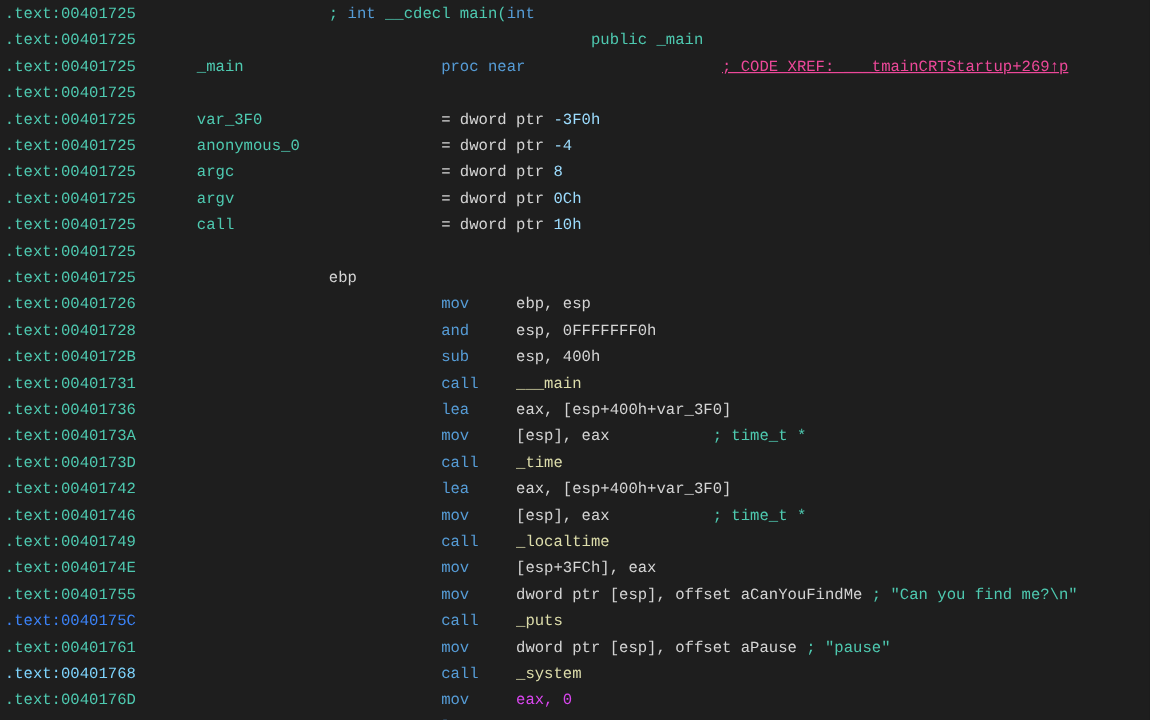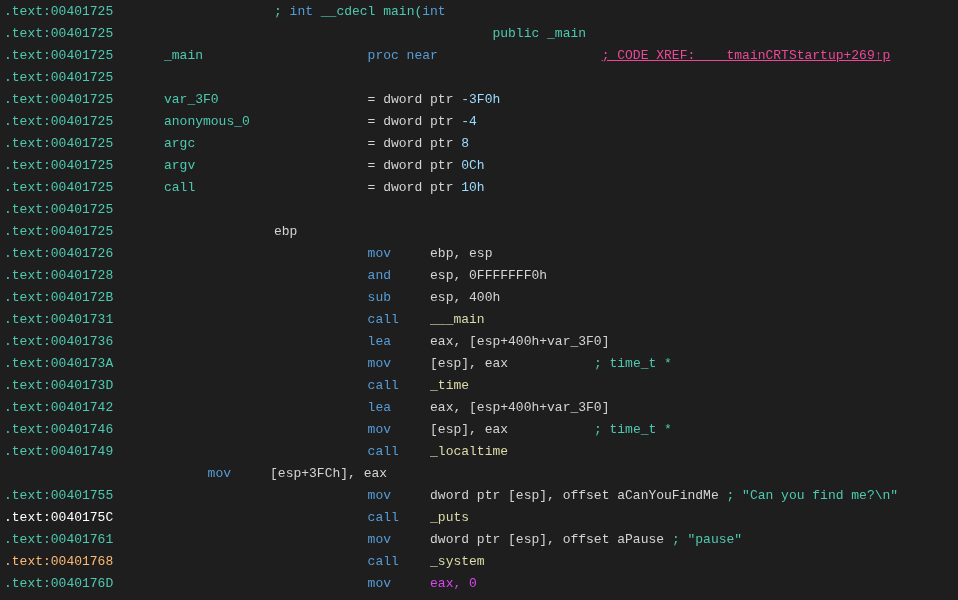--- a/index.html
+++ b/index.html
@@ -151,46 +151,47 @@
       <span style="color: rgb(212, 212, 212); white-space: pre;">           </span>
       <span style="color: rgb(78, 201, 176); white-space: pre;">; time_t *</span>
     </div>
     <div class="code-line">
       <span style="color: rgb(78, 201, 176); min-width: 160px; display: inline-block;">.text:00401749</span>
       <span style="min-width: 110px; display: inline-block;"></span>
       <span style="color: rgb(86, 156, 214); white-space: pre;">            call    </span>
       <span style="color: rgb(220, 220, 170); white-space: pre;">_localtime</span>
     </div>
     <div class="code-line">
+      <span style="color: rgb(78, 201, 176); min-width: 160px; display: inline-block;">.text:0040174E</span>
       <span style="min-width: 110px; display: inline-block;"></span>
       <span style="color: rgb(86, 156, 214); white-space: pre;">            mov     </span>
       <span style="color: rgb(212, 212, 212); white-space: pre;">[esp+3FCh], eax</span>
     </div>
     <div class="code-line">
       <span style="color: rgb(78, 201, 176); min-width: 160px; display: inline-block;">.text:00401755</span>
       <span style="min-width: 110px; display: inline-block;"></span>
       <span style="color: rgb(86, 156, 214); white-space: pre;">            mov     </span>
       <span style="color: rgb(212, 212, 212); white-space: pre;">dword ptr [esp], offset aCanYouFindMe </span>
       <span style="color: rgb(78, 201, 176); white-space: pre;">; "Can you find me?\n"</span>
     </div>
     <div class="code-line">
-      <span style="color: #ffffff; min-width: 160px; display: inline-block;">.text:0040175C</span>
+      <span style="color: #3b82f6; min-width: 160px; display: inline-block;">.text:0040175C</span>
       <span style="min-width: 110px; display: inline-block;"></span>
       <span style="color: rgb(86, 156, 214); white-space: pre;">            call    </span>
       <span style="color: rgb(220, 220, 170); white-space: pre;">_puts</span>
     </div>
     <div class="code-line">
       <span style="color: rgb(78, 201, 176); min-width: 160px; display: inline-block;">.text:00401761</span>
       <span style="min-width: 110px; display: inline-block;"></span>
       <span style="color: rgb(86, 156, 214); white-space: pre;">            mov     </span>
       <span style="color: rgb(212, 212, 212); white-space: pre;">dword ptr [esp], offset aPause </span>
       <span style="color: rgb(78, 201, 176); white-space: pre;">; "pause"</span>
     </div>
     <div class="code-line">
-      <span style="color: #fdba74; min-width: 160px; display: inline-block;">.text:00401768</span>
+      <span style="color: #7dd3fc; min-width: 160px; display: inline-block;">.text:00401768</span>
       <span style="min-width: 110px; display: inline-block;"></span>
       <span style="color: rgb(86, 156, 214); white-space: pre;">            call    </span>
       <span style="color: rgb(220, 220, 170); white-space: pre;">_system</span>
     </div>
     <div class="code-line">
       <span style="color: rgb(78, 201, 176); min-width: 160px; display: inline-block;">.text:0040176D</span>
       <span style="min-width: 110px; display: inline-block;"></span>
       <span style="color: rgb(86, 156, 214); white-space: pre;">            mov     </span>
       <span style="color: #d946ef; white-space: pre;">eax, 0</span>
     </div>

